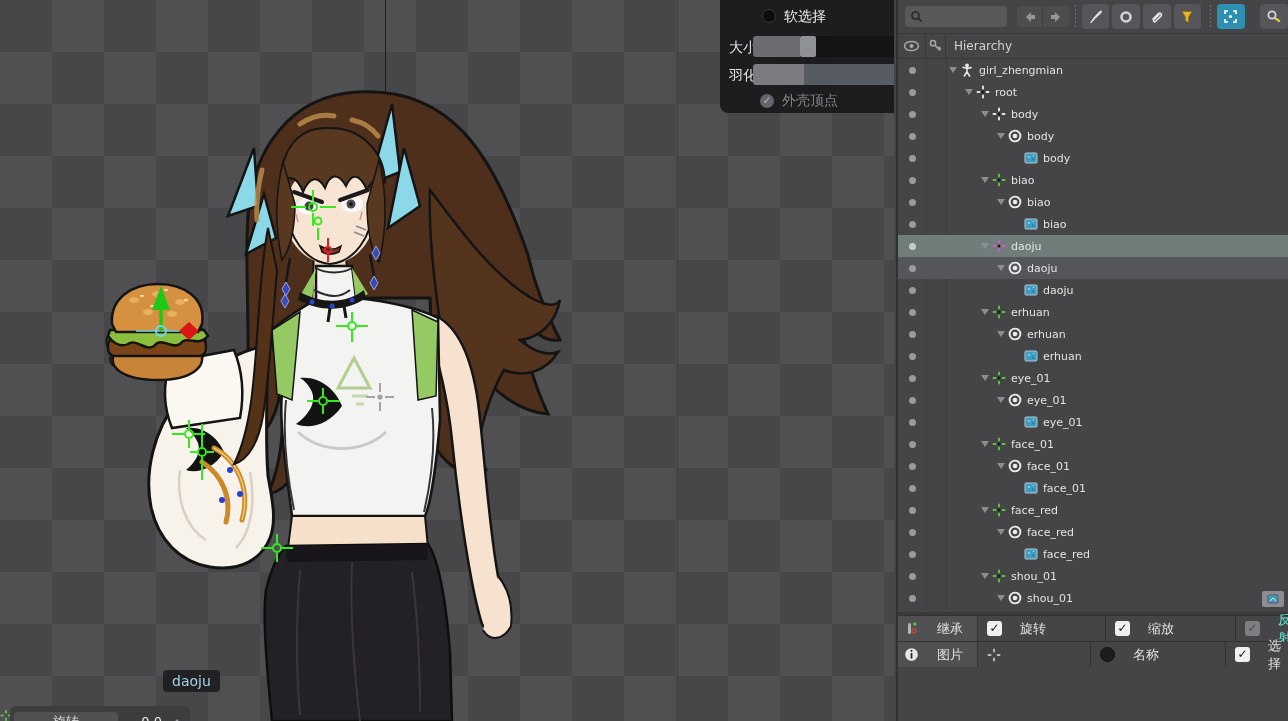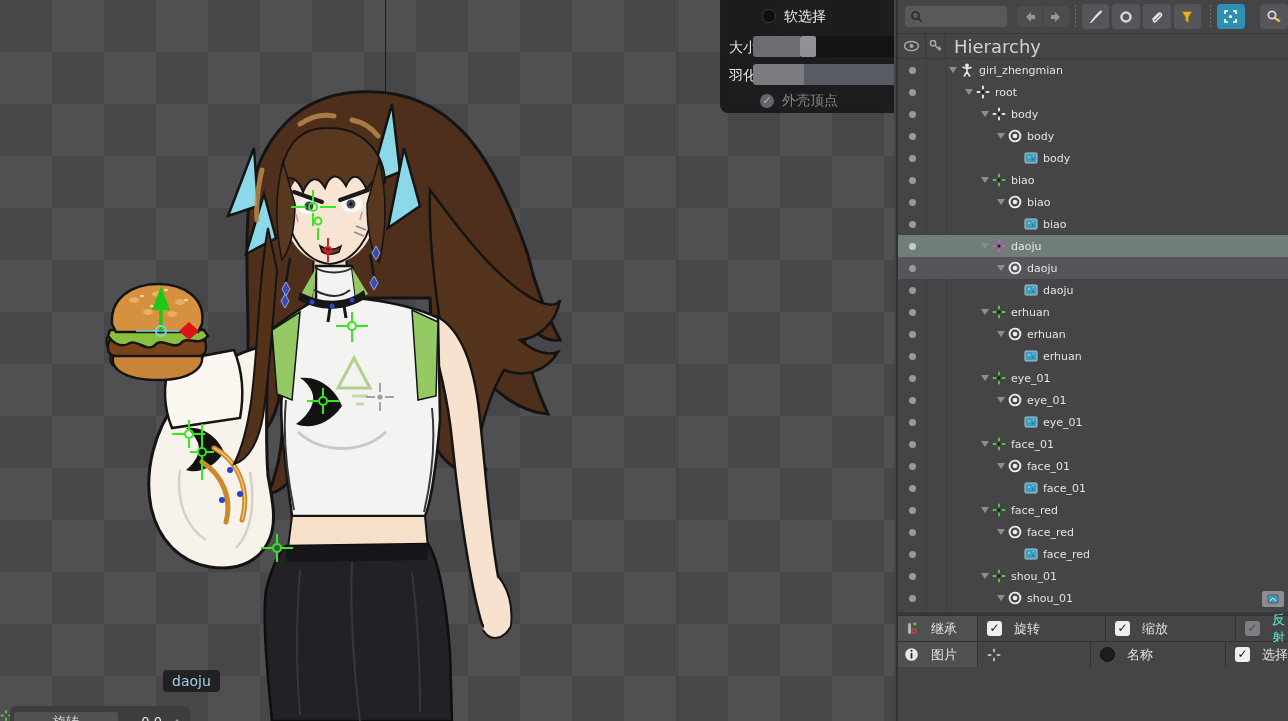--- a/index.html
+++ b/index.html
@@ -63,21 +63,21 @@
   .nav-btn:first-child{border-radius:4px 0 0 4px;border-right:1px solid #404042;}
   .nav-btn:last-child{border-radius:0 4px 4px 0;}
   .tb-sep{width:1px;height:24px;margin:0 6px;background-image:linear-gradient(#6e6e72 40%,transparent 0);
     background-size:1px 4px;}
   .tool-btn{width:31px;height:25px;background:#56565a;border-radius:4px;display:flex;
     align-items:center;justify-content:center;margin-right:3px;}
   .tool-btn.active{background:#2f8fb0;}
   .tool-btn.partial{margin-right:0;}
 
   .hier-header{height:26px;display:flex;align-items:stretch;border-top:1px solid #39393b;
-    border-bottom:1px solid #39393b;font-size:18px;color:#d2d2d2;text-align:center;}
+    border-bottom:1px solid #39393b;font-size:12px;color:#d2d2d2;text-align:center;}
   .hh-cell{display:flex;align-items:center;justify-content:center;border-right:1px solid #39393b;}
   .hh-eye{width:28px;}
   .hh-key{width:20px;}
   .hh-title{padding-left:8px;display:flex;align-items:center;}
 
   .tree{position:relative;height:551px;overflow:hidden;}
   .tree-colsep{position:absolute;top:0;bottom:0;width:1px;background:#3e3e40;}
   .trow{position:relative;display:flex;align-items:center;height:22px;font-size:11px;color:#e2e2e2;}
   .trow.sel{background:#6f7e7b;}
   .trow.sub{background:#56565a;}
@@ -97,21 +97,21 @@
   
   .bone-panel{position:absolute;left:0;bottom:0;width:100%;height:109px;border-top:3px solid #39393b;
     background:#454547;font-size:13px;}
   .bp-header{position:relative;height:27px;}
   .bp-title{position:absolute;left:7px;top:6px;color:#d8cf7a;}
   .bp-btn{position:absolute;right:6px;top:2px;width:42px;height:23px;background:#5b5b5e;
     border-radius:3px;display:flex;align-items:center;justify-content:center;}
   .bp-grid{display:flex;flex-direction:column;gap:1px;background:#323234;border-top:1px solid #323234;}
   .bp-row{display:flex;gap:1px;height:25px;}
   .bp-row2{height:26px;}
-  .cell{background:#454547;display:flex;align-items:center;padding-left:9px;gap:12px;}
+  .cell{background:#454547;display:flex;align-items:center;padding-left:9px;gap:18px;}
   .cell.lab{background:#505052;flex:0 0 79px;color:#e0e0e0;}
   .cb{width:15px;height:15px;background:#f0f0f0;border-radius:3px;color:#141414;font-size:12px;
     font-weight:bold;line-height:15px;text-align:center;flex:0 0 15px;}
   .cb.dis{background:#7e7e82;color:#4c4c50;}
   .dim{color:#5eead4;}
   .radio{width:15px;height:15px;border-radius:50%;background:#1d1d20;border:1px solid #101012;flex:0 0 15px;}
 </style>
 </head>
 <body>
 

